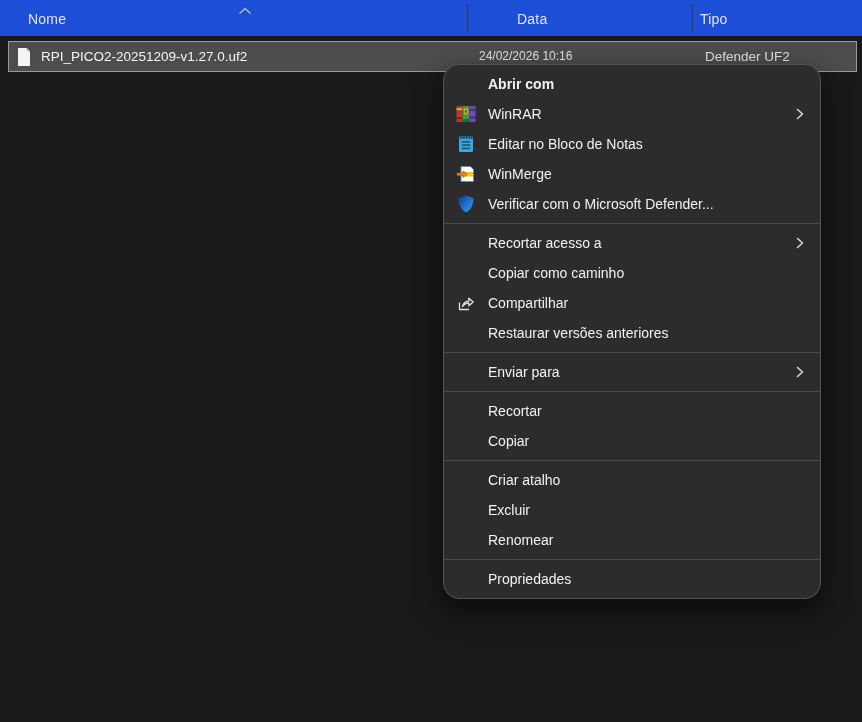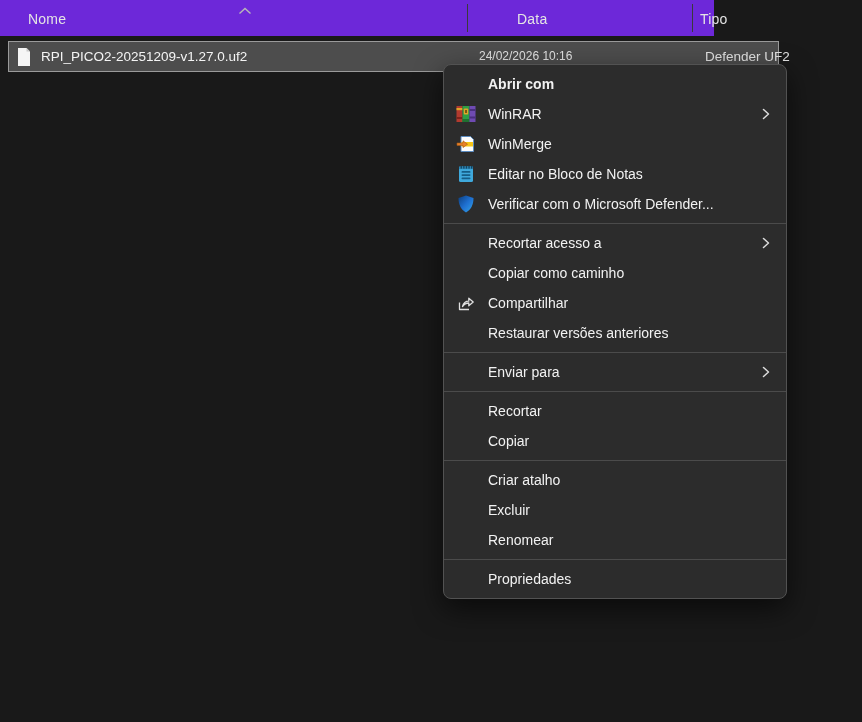--- a/index.html
+++ b/index.html
@@ -6,63 +6,63 @@
   html, body { width: 862px; height: 722px; overflow: hidden; }
   body {
     position: relative;
     background: #191919;
     font-family: "Liberation Sans", sans-serif;
     color: #f0f0f0;
   }
 
   
   .header-bar {
-    position: absolute; top: 0; left: 0; width: 714px; height: 36px;
-    background: #6d28d9;
+    position: absolute; top: 0; left: 0; width: 862px; height: 36px;
+    background: #1d4ed8;
   }
   .col-label {
     position: absolute; top: 11px; font-size: 14px; color: #e4e4e4;
     letter-spacing: 0.2px; cursor: default;
   }
   .col-nome  { left: 28px; }
   .col-data  { left: 478px; margin-left: 39px; }
   .col-tipo  { left: 700px; }
   .col-sep {
     position: absolute; top: 4px; width: 1px; height: 28px; background: #3a3a3a;
   }
   .col-sep-1 { left: 467px; }
   .col-sep-2 { left: 692px; }
   .sort-chevron { position: absolute; top: 1px; left: 238px; width: 14px; height: 8px; }
 
   
   .file-row {
-    position: absolute; top: 41px; left: 8px; width: 771px; height: 31px;
+    position: absolute; top: 41px; left: 8px; width: 849px; height: 31px;
     background: #4d4d4d; border: 1px solid #9a9a9a;
     z-index: 1;
   }
   .file-icon { position: absolute; left: 7px; top: 5px; width: 16px; height: 20px; }
   .file-name {
     position: absolute; left: 32px; top: 7px; font-size: 13.5px; color: #f4f4f4;
     white-space: nowrap;
   }
   .file-date {
     position: absolute; left: 470px; top: 7px; font-size: 12px; color: #e2e2e2;
     white-space: nowrap;
   }
   .file-type {
     position: absolute; left: 696px; top: 7px; font-size: 13.5px; color: #e2e2e2;
     white-space: nowrap;
   }
 
   
   .context-menu {
-    position: absolute; top: 64px; left: 443px; width: 344px;
+    position: absolute; top: 64px; left: 443px; width: 378px;
     background: #2c2c2c;
     border: 1px solid #525252;
-    border-radius: 8px;
+    border-radius: 16px;
     padding: 4px 0;
     box-shadow: 0 10px 28px rgba(0,0,0,0.6);
     z-index: 10;
   }
   .menu-item {
     position: relative; height: 30px; display: flex; align-items: center;
     padding-left: 44px; padding-right: 34px;
     font-size: 14px; color: #f2f2f2; cursor: default; white-space: nowrap;
   }
   .menu-item.bold .menu-label { font-weight: 700; }
@@ -124,30 +124,20 @@
           <rect x="13.5" y="5" width="6" height="2" fill="#4a2f80"></rect>
           <rect x="13.5" y="12.5" width="6" height="2" fill="#4a2f80"></rect>
         </svg>
       </span>
       <span class="menu-label">WinRAR</span>
       <span class="submenu-chevron">
         <svg width="8" height="12" viewBox="0 0 8 12">
           <polyline points="1.5,1.5 6.5,6 1.5,10.5" fill="none" stroke="#dcdcdc" stroke-width="1.5" stroke-linecap="round" stroke-linejoin="round"></polyline>
         </svg>
       </span>
-    </div>
-    <div class="menu-item">
-      <span class="menu-icon">
-        <svg width="20" height="20" viewBox="0 0 20 20">
-          <path d="M5 2.5 h9.5 l3 3 V17.5 H5 Z" fill="#fdfdfd" stroke="#5b8bc0" stroke-width="1"></path>
-          <rect x="5.5" y="8" width="11.5" height="4.5" fill="#f5c518"></rect>
-          <path d="M1 9 L7 9 L7 6.8 L11.5 10.2 L7 13.6 L7 11.4 L1 11.4 Z" fill="#e8822a" stroke="#a85812" stroke-width="0.6"></path>
-        </svg>
-      </span>
-      <span class="menu-label">WinMerge</span>
     </div>
     <div class="menu-item">
       <span class="menu-icon">
         <svg width="20" height="20" viewBox="0 0 20 20">
           <rect x="3" y="2.5" width="14" height="15.5" rx="1.5" fill="#3fa9dc"></rect>
           <rect x="3" y="2.5" width="14" height="2.6" fill="#2b85b5"></rect>
           <g fill="#12435f">
             <rect x="4.6" y="2" width="1.3" height="2.6"></rect>
             <rect x="7.2" y="2" width="1.3" height="2.6"></rect>
             <rect x="9.8" y="2" width="1.3" height="2.6"></rect>
@@ -159,20 +149,30 @@
             <rect x="5.5" y="10.2" width="9" height="1.8" rx="0.9"></rect>
             <rect x="5.5" y="13.4" width="9" height="1.8" rx="0.9"></rect>
           </g>
         </svg>
       </span>
       <span class="menu-label">Editar no Bloco de Notas</span>
     </div>
     <div class="menu-item">
       <span class="menu-icon">
         <svg width="20" height="20" viewBox="0 0 20 20">
+          <path d="M5 2.5 h9.5 l3 3 V17.5 H5 Z" fill="#fdfdfd" stroke="#5b8bc0" stroke-width="1"></path>
+          <rect x="5.5" y="8" width="11.5" height="4.5" fill="#f5c518"></rect>
+          <path d="M1 9 L7 9 L7 6.8 L11.5 10.2 L7 13.6 L7 11.4 L1 11.4 Z" fill="#e8822a" stroke="#a85812" stroke-width="0.6"></path>
+        </svg>
+      </span>
+      <span class="menu-label">WinMerge</span>
+    </div>
+    <div class="menu-item">
+      <span class="menu-icon">
+        <svg width="20" height="20" viewBox="0 0 20 20">
           <defs>
             <linearGradient id="defg" x1="0" y1="0" x2="1" y2="1">
               <stop offset="0" stop-color="#0d3f7e"></stop>
               <stop offset="0.5" stop-color="#1e6fd0"></stop>
               <stop offset="1" stop-color="#35a4e8"></stop>
             </linearGradient>
           </defs>
           <path d="M10 1.5 L17.5 4 C17.5 10.8 15 15.6 10 18.5 C5 15.6 2.5 10.8 2.5 4 Z" fill="url(#defg)"></path>
         </svg>
       </span>

